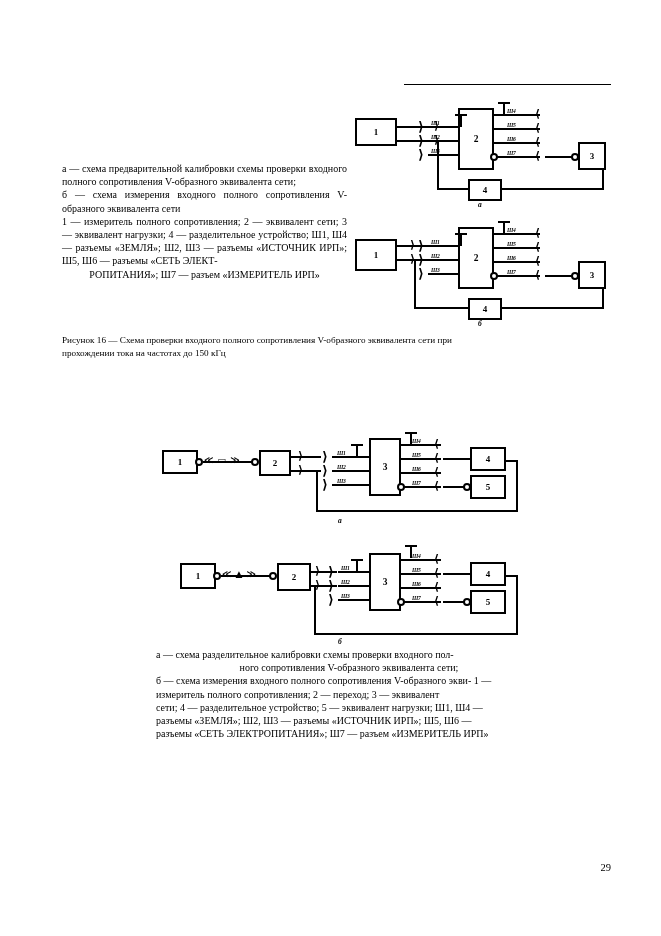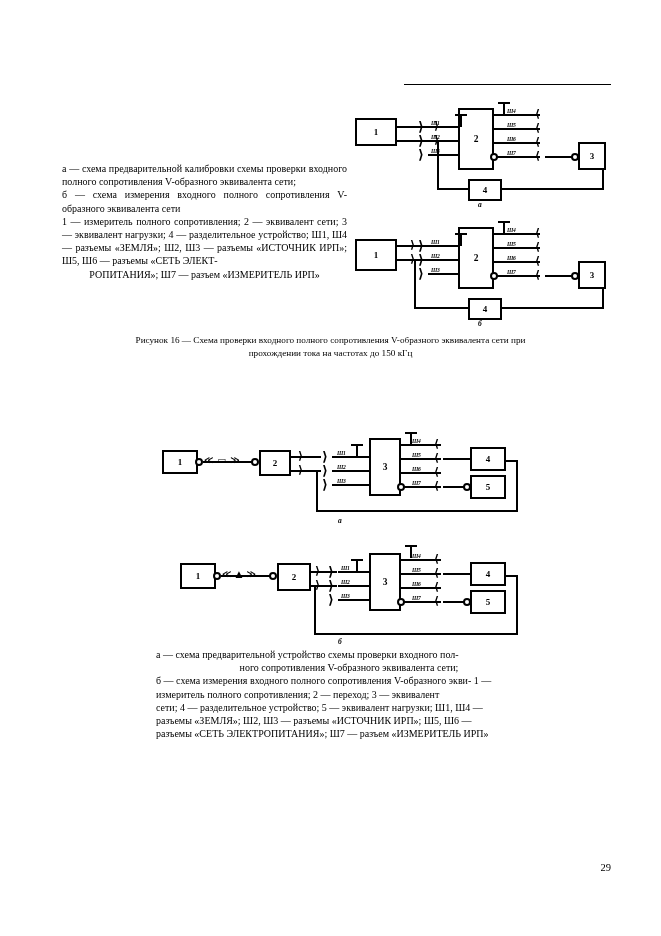--- a/index.html
+++ b/index.html
@@ -49,21 +49,20 @@
     font-size: 10px;
     line-height: 1.32;
     text-align: justify;
   }
   .legend .ctr { display: block; text-align: center; }
 
   .figcaption {
     position: absolute;
     font-size: 9.2px;
     line-height: 1.45;
-    text-align: center;
   }
 
   .bodytext {
     position: absolute;
     font-size: 10.2px;
     line-height: 1.45;
     text-align: justify;
   }
 
   .pagenum {
@@ -437,21 +436,21 @@
 
     <div class="vline" style="left:164px; top:40px; height:50px;"></div>
     <div class="hline" style="left:164px; top:88px; width:204px;"></div>
     <div class="vline" style="left:366px; top:30px; height:60px;"></div>
     <div class="hline" style="left:354px; top:30px; width:14px;"></div>
 
     <div class="sublabel" style="left:188px; top:92px;">б</div>
   </div>
 
   <div class="legend" style="left:156px; top:648px; width:386px; text-align:left;">
-    <span>а — схема предварительной устройство схемы проверки входного пол-</span>
+    <span>а — схема разделительное калибровки схемы проверки входного пол-</span>
     <span class="ctr">ного сопротивления V-образного эквивалента сети;</span>
     <span>б — схема измерения входного полного сопротивления V-образного экви-</span>
     <span>1 — измеритель полного сопротивления;   2 — переход;  3 — эквивалент</span><br>
     <span>сети; 4 — разделительное устройство; 5 — эквивалент нагрузки; Ш1, Ш4 —</span><br>
     <span>разъемы «ЗЕМЛЯ»; Ш2, Ш3 — разъемы «ИСТОЧНИК ИРП»; Ш5, Ш6 —</span><br>
     <span>разъемы «СЕТЬ ЭЛЕКТРОПИТАНИЯ»; Ш7 — разъем «ИЗМЕРИТЕЛЬ ИРП»</span>
   </div>
 
 
 

